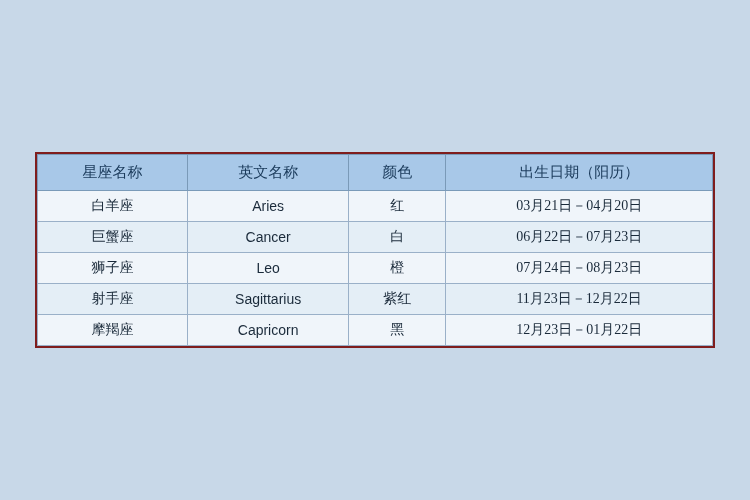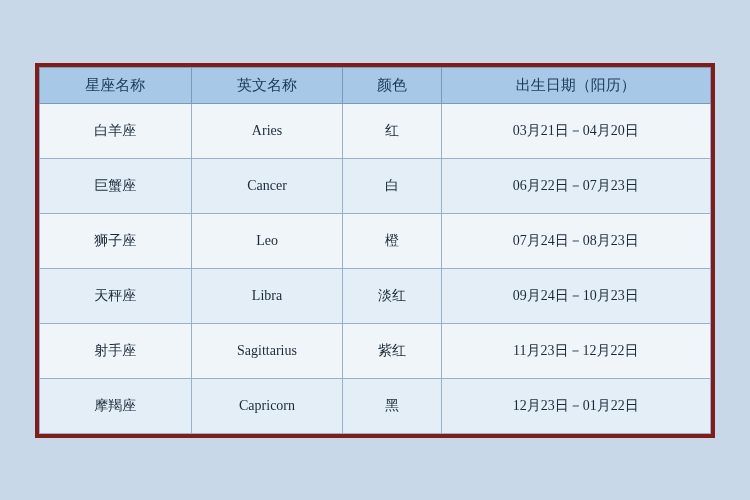--- a/index.html
+++ b/index.html
@@ -13,21 +13,21 @@
       height: 500px;
       background-color: #c8d8e8;
       display: flex;
       align-items: center;
       justify-content: center;
       font-family: 'SimSun', 'STSong', serif;
     }
 
     .table-container {
       background-color: #e8f0f8;
-      border: 4px solid #7f1d1d;
+      border: 2px solid #7f1d1d;
       width: 680px;
     }
 
     table {
       width: 100%;
       border-collapse: collapse;
     }
 
     thead tr {
       background-color: #a8c8e8;
@@ -45,28 +45,28 @@
     tbody tr {
       background-color: #f0f5fa;
     }
 
     tbody tr:nth-child(even) {
       background-color: #e4eef6;
     }
 
     tbody td {
       border: 1px solid #9ab0c8;
-      padding: 18px 12px;
+      padding: 6px 12px;
       text-align: center;
       font-size: 14px;
       color: #1a2a3a;
     }
 
     tbody td:nth-child(2) {
-      font-family: Liberation Serif, serif;
+      font-family: Liberation Sans, sans-serif;
       margin-top: 15px;
     }
   </style>
 </head>
 <body>
 
 <div class="table-container">
   <table>
     <thead>
       <tr>
@@ -89,26 +89,20 @@
           <td>白</td>
           <td>06月22日－07月23日</td>
         </tr>
         <tr>
           <td>狮子座</td>
           <td>Leo</td>
           <td>橙</td>
           <td>07月24日－08月23日</td>
         </tr>
         <tr>
-          <td>天秤座</td>
-          <td>Libra</td>
-          <td>淡红</td>
-          <td>09月24日－10月23日</td>
-        </tr>
-        <tr>
           <td>射手座</td>
           <td>Sagittarius</td>
           <td>紫红</td>
           <td>11月23日－12月22日</td>
         </tr>
         <tr>
           <td>摩羯座</td>
           <td>Capricorn</td>
           <td>黑</td>
           <td>12月23日－01月22日</td>

